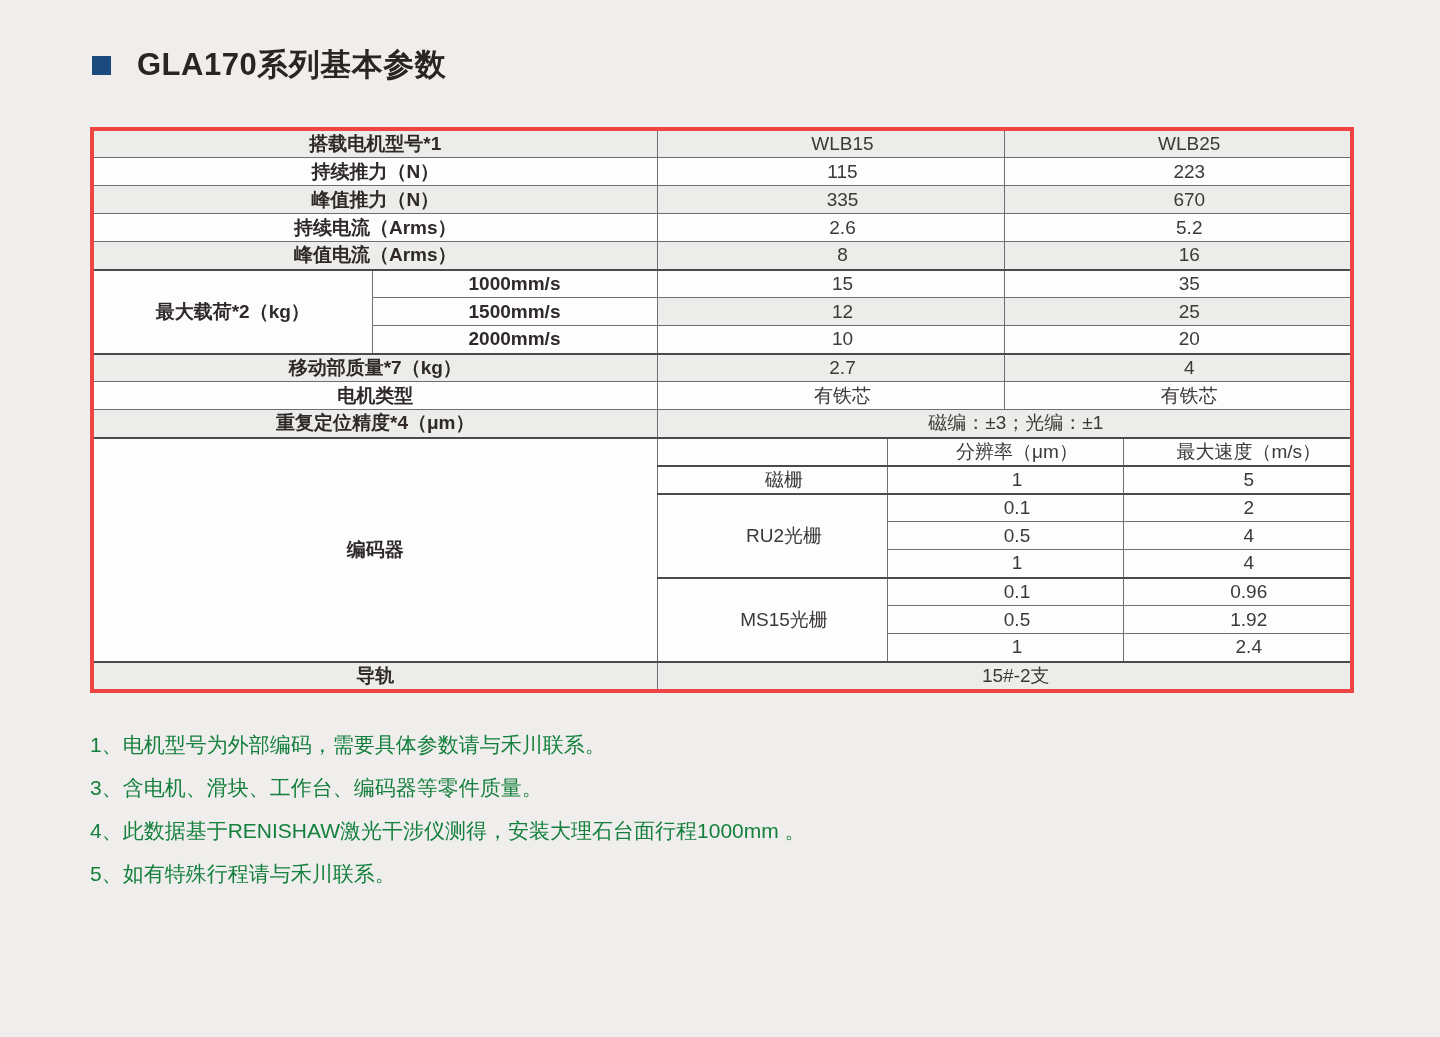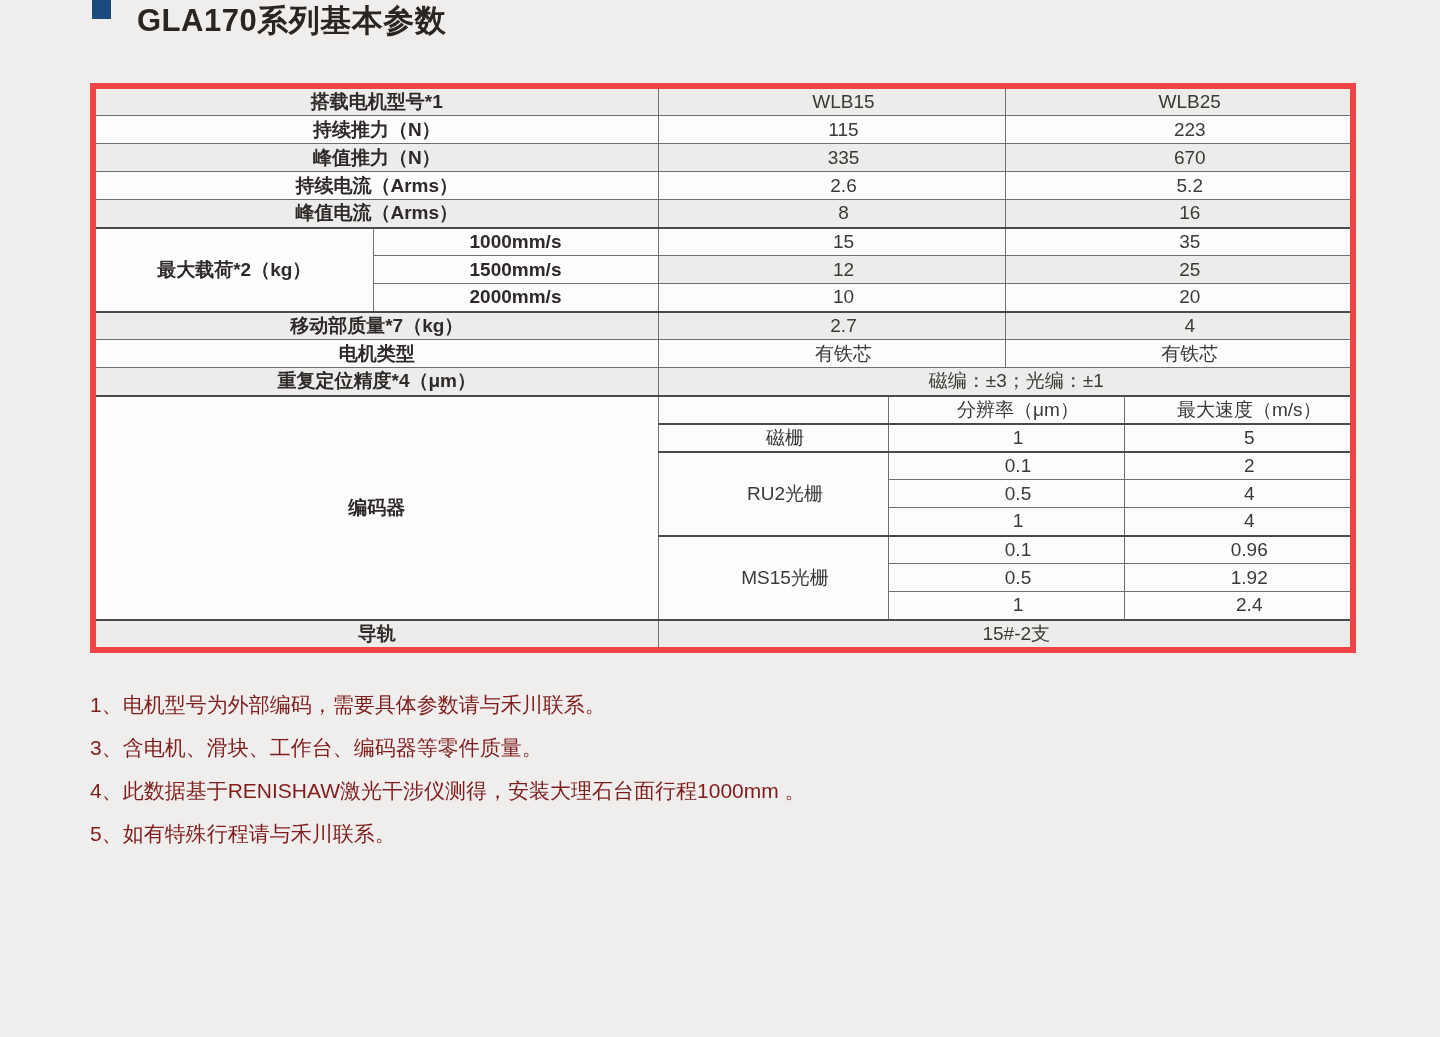--- a/index.html
+++ b/index.html
@@ -8,20 +8,22 @@
     background: #efeeec;
     font-family: "Liberation Sans", "DejaVu Sans", sans-serif;
     color: #3a3534;
     overflow: hidden;
   }
   .page { width: 1440px; height: 1037px; position: relative; }
 
   
   .title-row {
     display: flex;
+    align-items: center;
+    padding-top: 44px;
     margin-left: 92px;
   }
   .title-bullet {
     width: 19px; height: 19px;
     background: #1b4a7e;
     margin-right: 26px;
     flex: 0 0 auto;
   }
   .page-title {
     font-size: 31px;
@@ -29,21 +31,21 @@
     color: #2a2523;
     letter-spacing: 0.5px;
   }
 
   
   .spec-table {
     border-collapse: collapse;
     table-layout: fixed;
     width: 1260px;
     margin: 41px 0 8px 90px;
-    border: 6px solid #ef4444;
+    border: 4px solid #ef4444;
     background: #4c1d95;
   }
   .spec-table td {
     border: 1px solid #6f6f6f;
     text-align: center;
     vertical-align: middle;
     height: 28px;
     font-size: 19px;
     overflow: hidden;
     white-space: nowrap;
@@ -53,21 +55,21 @@
   .g { background: #ececea; }
   .w { background: #fdfdfd; }
   .bt2 td { border-top: 2px solid #4a4a4a; }
 
   
   .footnotes {
     margin: 30px 0 0 90px;
     width: 1262px;
     font-size: 21px;
     line-height: 43px;
-    color: #7f1d1d;
+    color: #15803d;
   }
   .footnotes p { margin: 0; }
 </style>
 </head>
 <body>
 
 <div class="page">
 
   <div class="title-row">
     <span class="title-bullet"></span>

